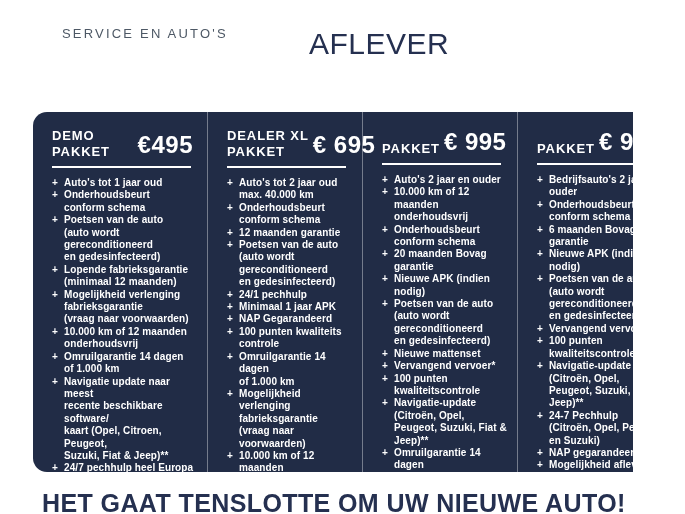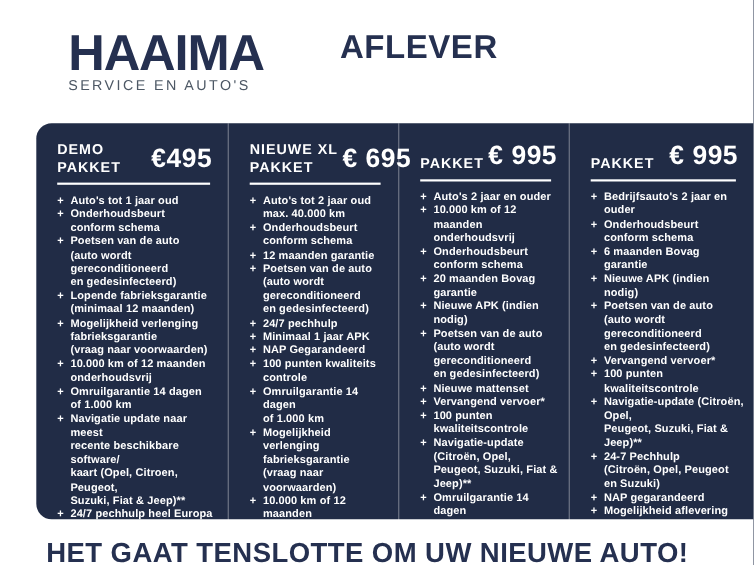--- a/index.html
+++ b/index.html
@@ -25,26 +25,26 @@
   .brand-name{
     font-size:46px;font-weight:800;letter-spacing:-1px;line-height:44px;
     color:var(--text-navy);
   }
   .brand-tagline{
     font-size:13px;font-weight:400;letter-spacing:2.2px;
     color:var(--tagline-gray);margin-top:0px;white-space:nowrap;
   }
   .page-title{
     position:absolute;left:309px;top:28px;
-    font-size:30px;font-weight:700;line-height:31px;
+    font-size:30px;font-weight:400;line-height:31px;
     color:var(--text-navy);letter-spacing:.5px;
   }
   
   .panel{
-    position:absolute;left:33px;top:112px;width:652px;height:360px;
+    position:absolute;left:33px;top:112px;width:600px;height:360px;
     background:var(--panel-navy);
     border-radius:14px 0 0 14px;
     color:var(--white);
     display:grid;
     grid-template-columns:174px 155px 155px 1fr;
   }
   .pkg-col{
     padding:16px 8px 0 19px;
     position:relative;
   }
@@ -90,21 +90,20 @@
   .headline{
     position:absolute;left:42px;top:489px;
     font-size:25px;font-weight:800;letter-spacing:.4px;
     color:var(--text-navy);white-space:nowrap;
   }
 </style>
 </head>
 <body>
 
 <div class="brand">
-  <div class="brand-name">HAAIMA</div>
   <div class="brand-tagline">SERVICE EN AUTO'S</div>
 </div>
 
 <div class="page-title">
   <div>AFLEVER</div>
 </div>
 
 <div class="panel">
   <div class="pkg-col">
     <div class="pkg-header">
@@ -170,21 +169,21 @@
         <div class="feature">
           <span class="marker">+</span>
           <span class="txt">Mogelijkheid aflevering aan huis</span>
         </div>
       </div>
   </div>
 
   <div class="pkg-col">
     <div class="pkg-header">
       <div class="pkg-name">
-        <div class="pkg-name-line1">NIEUWE XL</div>
+        <div class="pkg-name-line1">DEALER XL</div>
         <div class="pkg-name-line2">PAKKET</div>
       </div>
       <div class="pkg-price">€ 695</div>
     </div>
     <div class="pkg-rule"></div>
     <div class="pkg-items">
         <div class="feature">
           <span class="marker">+</span>
           <span class="txt">Auto's tot 2 jaar oud
 max. 40.000 km</span>
@@ -199,21 +198,21 @@
           <span class="txt">12 maanden garantie</span>
         </div>
         <div class="feature">
           <span class="marker">+</span>
           <span class="txt">Poetsen van de auto
 (auto wordt gereconditioneerd
 en gedesinfecteerd)</span>
         </div>
         <div class="feature">
           <span class="marker">+</span>
-          <span class="txt">24/7 pechhulp</span>
+          <span class="txt">24/1 pechhulp</span>
         </div>
         <div class="feature">
           <span class="marker">+</span>
           <span class="txt">Minimaal 1 jaar APK</span>
         </div>
         <div class="feature">
           <span class="marker">+</span>
           <span class="txt">NAP Gegarandeerd</span>
         </div>
         <div class="feature">

